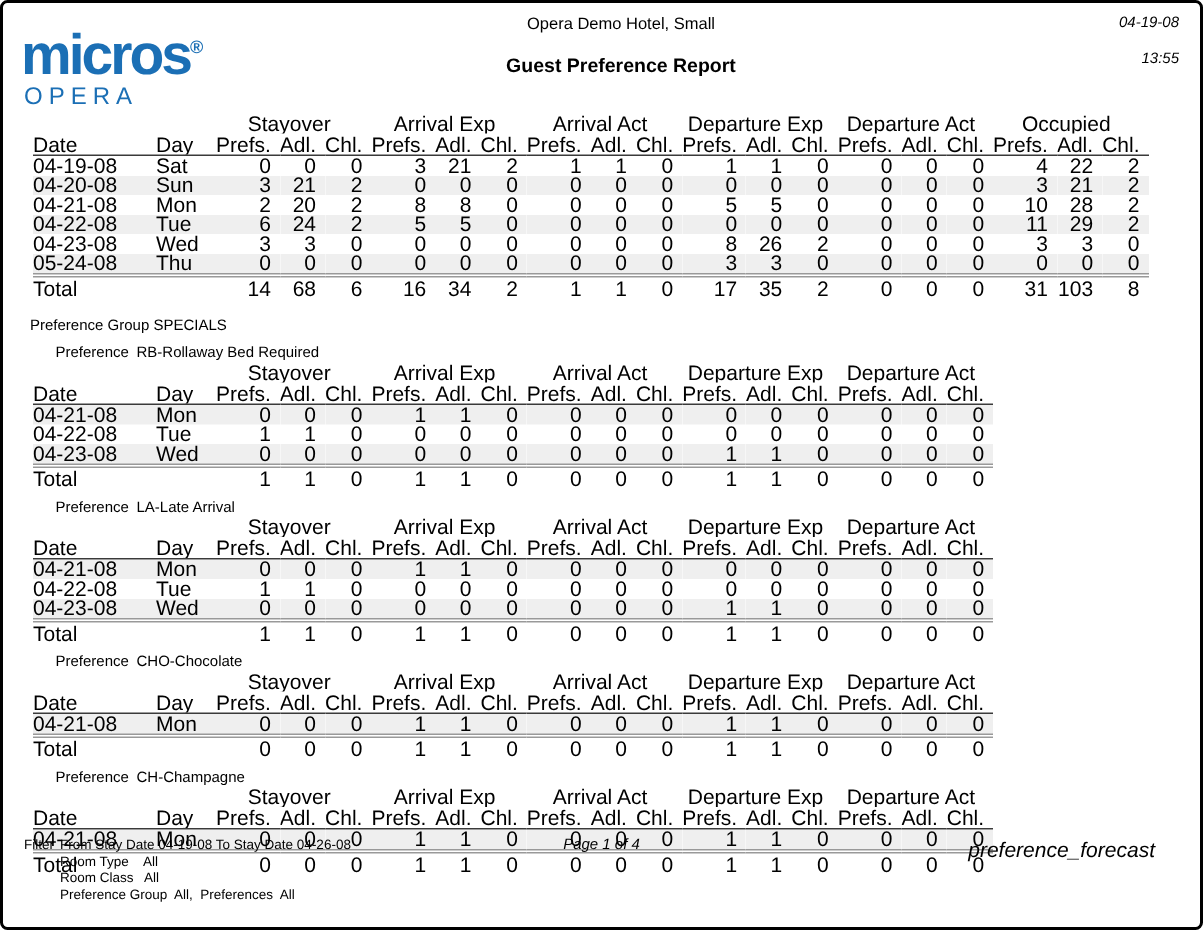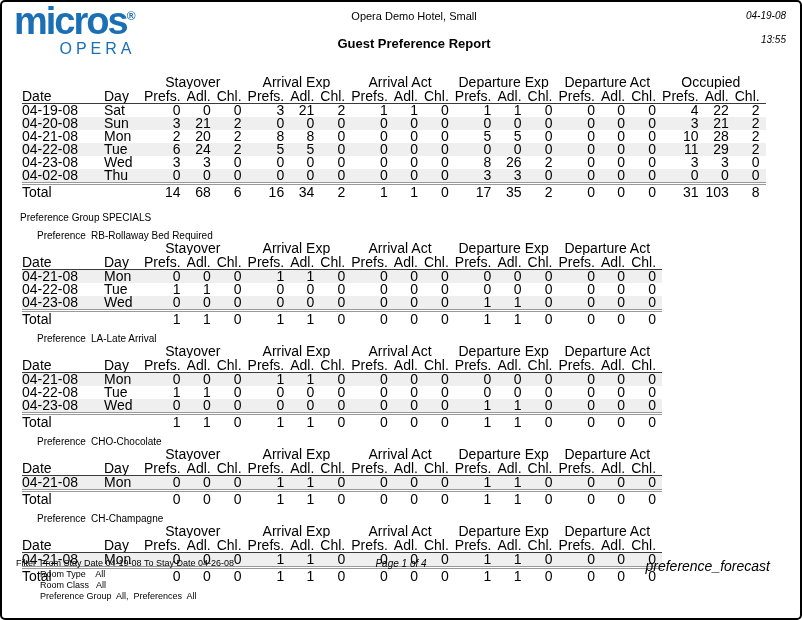--- a/index.html
+++ b/index.html
@@ -6,21 +6,21 @@
   .page{
     position:relative;
     width:798px;height:616px;
     border:2px solid #000;border-radius:5px;
     background:#fff;overflow:hidden;
     font-family:"Liberation Sans",sans-serif;
     color:#000;
   }
   
   .header{position:relative;height:70px;}
-  .logo{position:absolute;left:12px;top:0;line-height:1;text-align:right;}
+  .logo{position:absolute;left:12px;top:16px;line-height:1;}
   .logo-micros{
     color:var(--brand,#1b6fb5);
     font-weight:bold;font-size:38px;letter-spacing:-2px;
   }
   .logo-micros .reg{font-size:12px;vertical-align:super;letter-spacing:0;}
   .logo-opera{
     color:var(--brand,#1b6fb5);
     font-size:16px;letter-spacing:4px;margin-top:1px;margin-left:2px;
   }
   .header-center{
@@ -243,21 +243,21 @@
               <td class="td-num">26</td>
               <td class="td-num">2</td>
               <td class="td-num">0</td>
               <td class="td-num">0</td>
               <td class="td-num">0</td>
               <td class="td-num">3</td>
               <td class="td-num">3</td>
               <td class="td-num">0</td>
             </tr>
             <tr>
-              <td class="td-date">04-02-08</td>
+              <td class="td-date">05-24-08</td>
               <td class="td-day">Thu</td>
               <td class="td-num">0</td>
               <td class="td-num">0</td>
               <td class="td-num">0</td>
               <td class="td-num">0</td>
               <td class="td-num">0</td>
               <td class="td-num">0</td>
               <td class="td-num">0</td>
               <td class="td-num">0</td>
               <td class="td-num">0</td>

